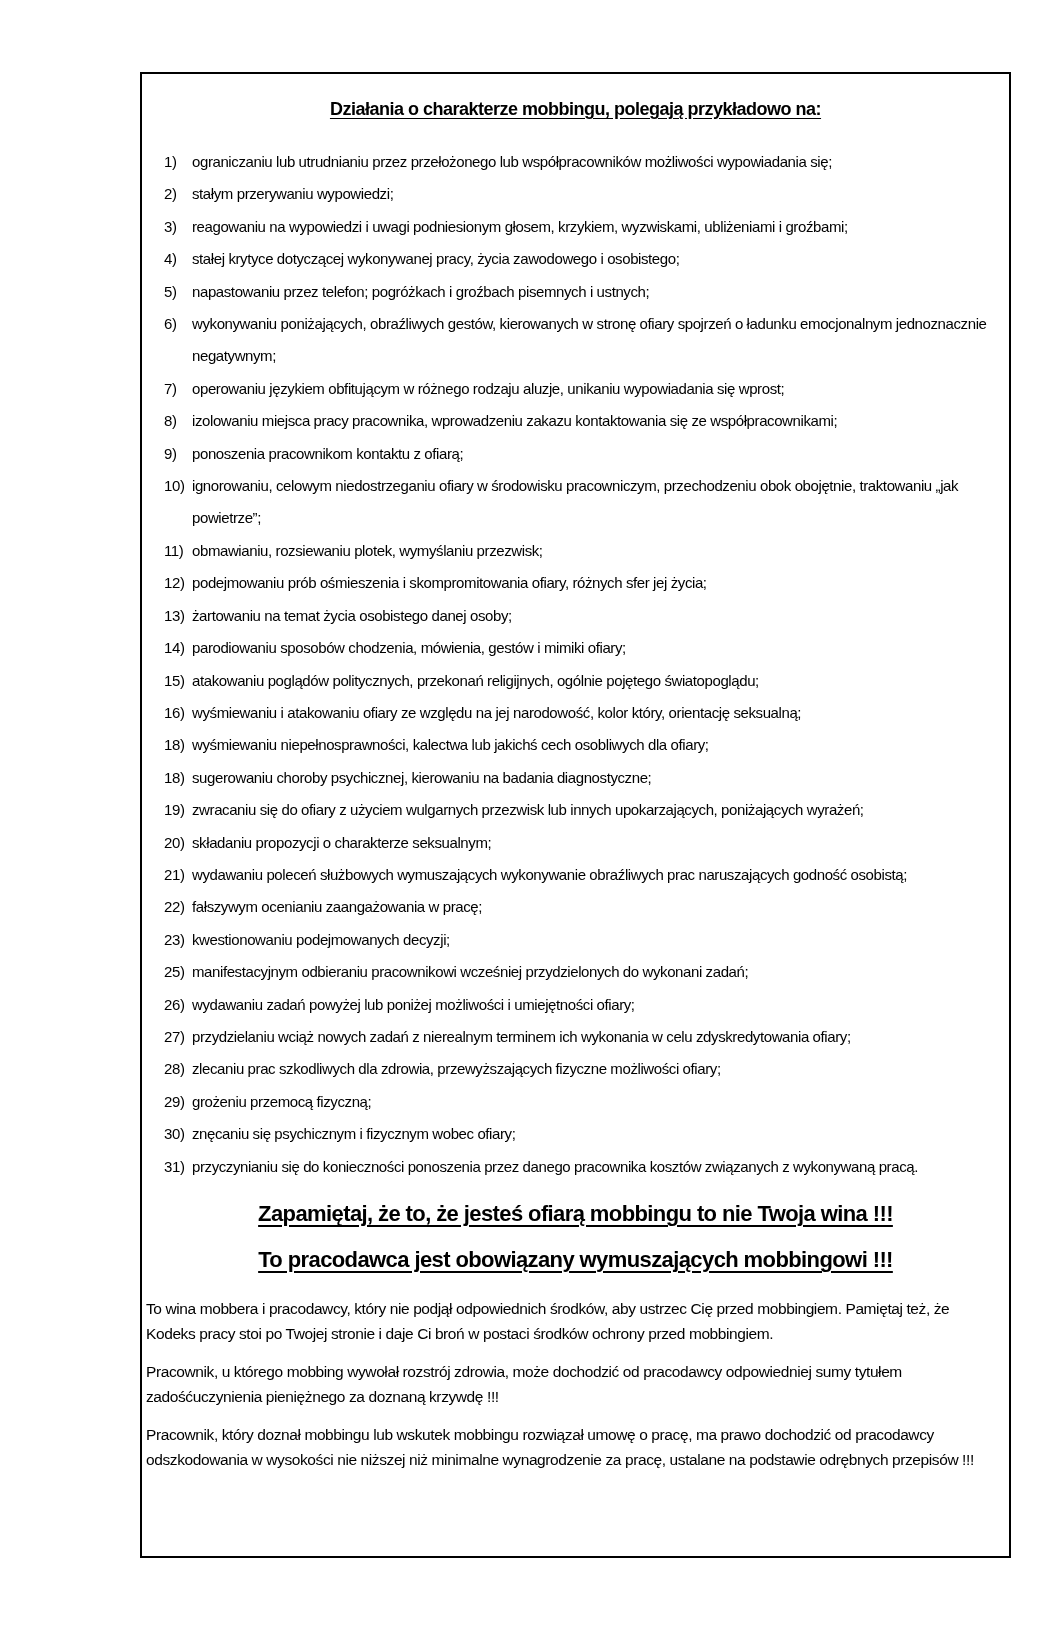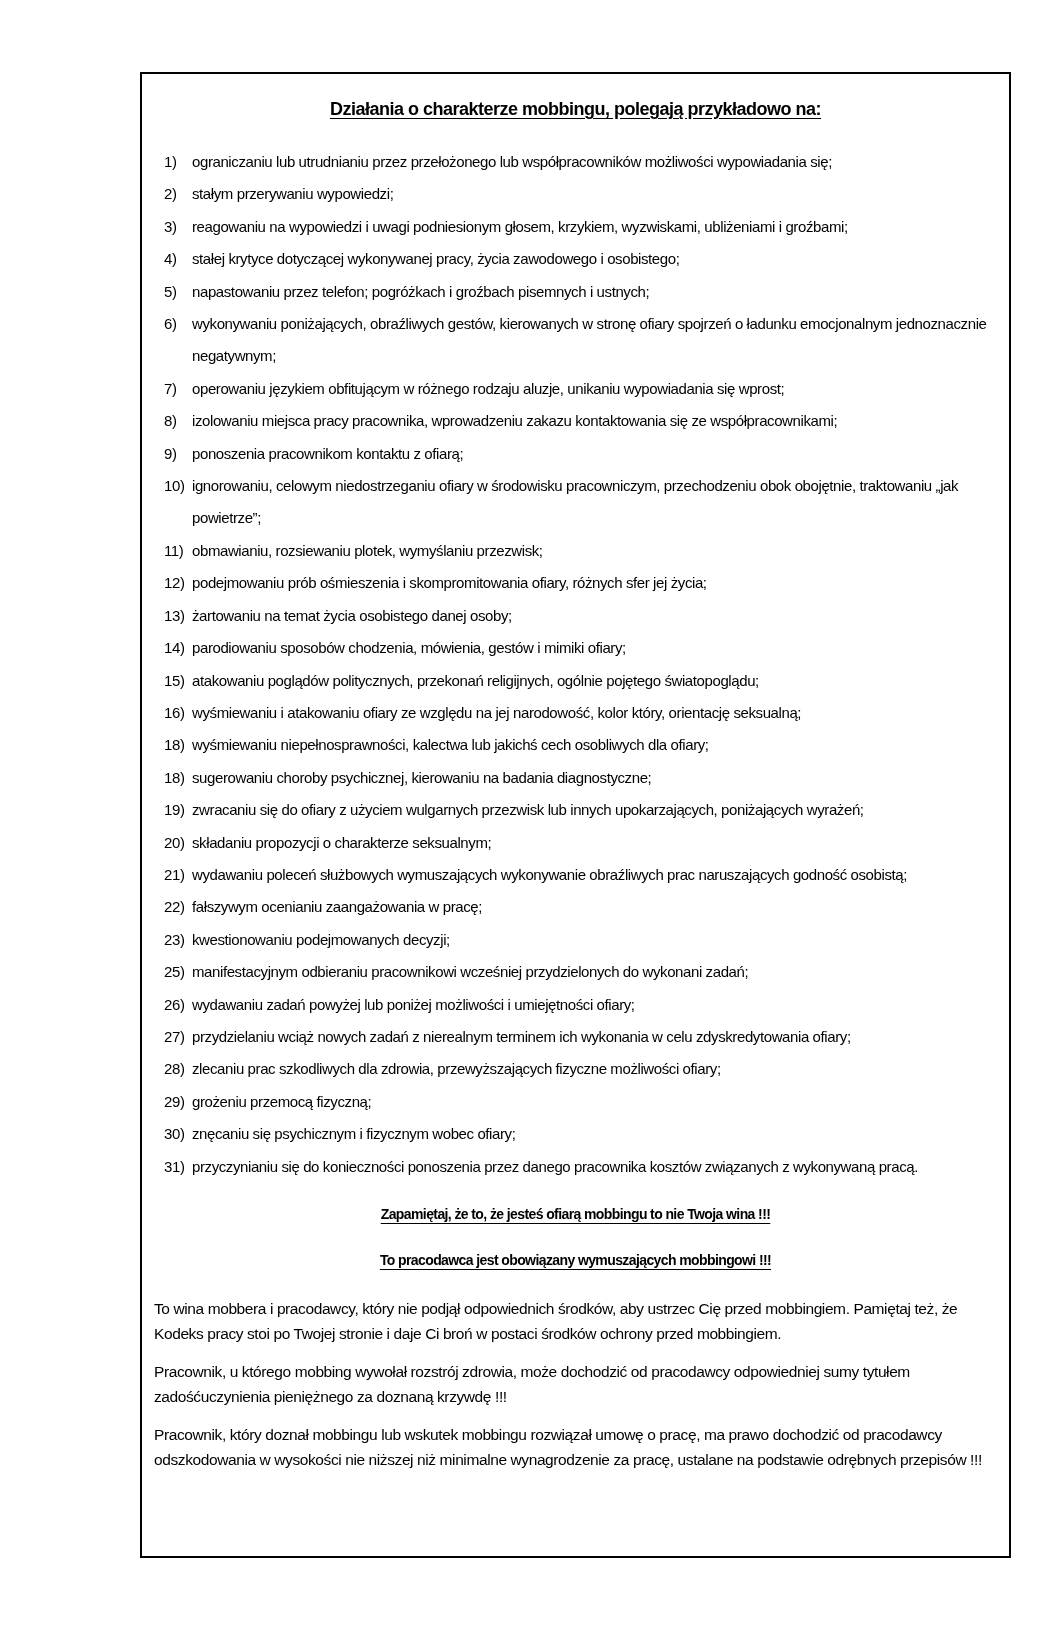--- a/index.html
+++ b/index.html
@@ -54,32 +54,32 @@
     white-space: nowrap;
   }
   .item .txt {
     flex: 1 1 auto;
   }
   .slogans {
     margin-top: 16px;
     text-align: center;
   }
   .slogan {
-    font-size: 14px;
+    font-size: 22px;
     font-weight: bold;
     letter-spacing: -0.6px;
     line-height: 30px;
     margin: 0 0 16px 0;
     text-decoration: underline;
     text-underline-offset: 4px;
     display: block;
   }
   .paragraphs {
     margin-top: 22px;
-    padding: 0 8px 0 12px;
+    padding: 0 8px 0 4px;
   }
   .para {
     font-size: 15.5px;
     line-height: 24.5px;
     letter-spacing: -0.4px;
     margin: 0 0 14px 0;
   }
 </style>
 </head>
 <body>

